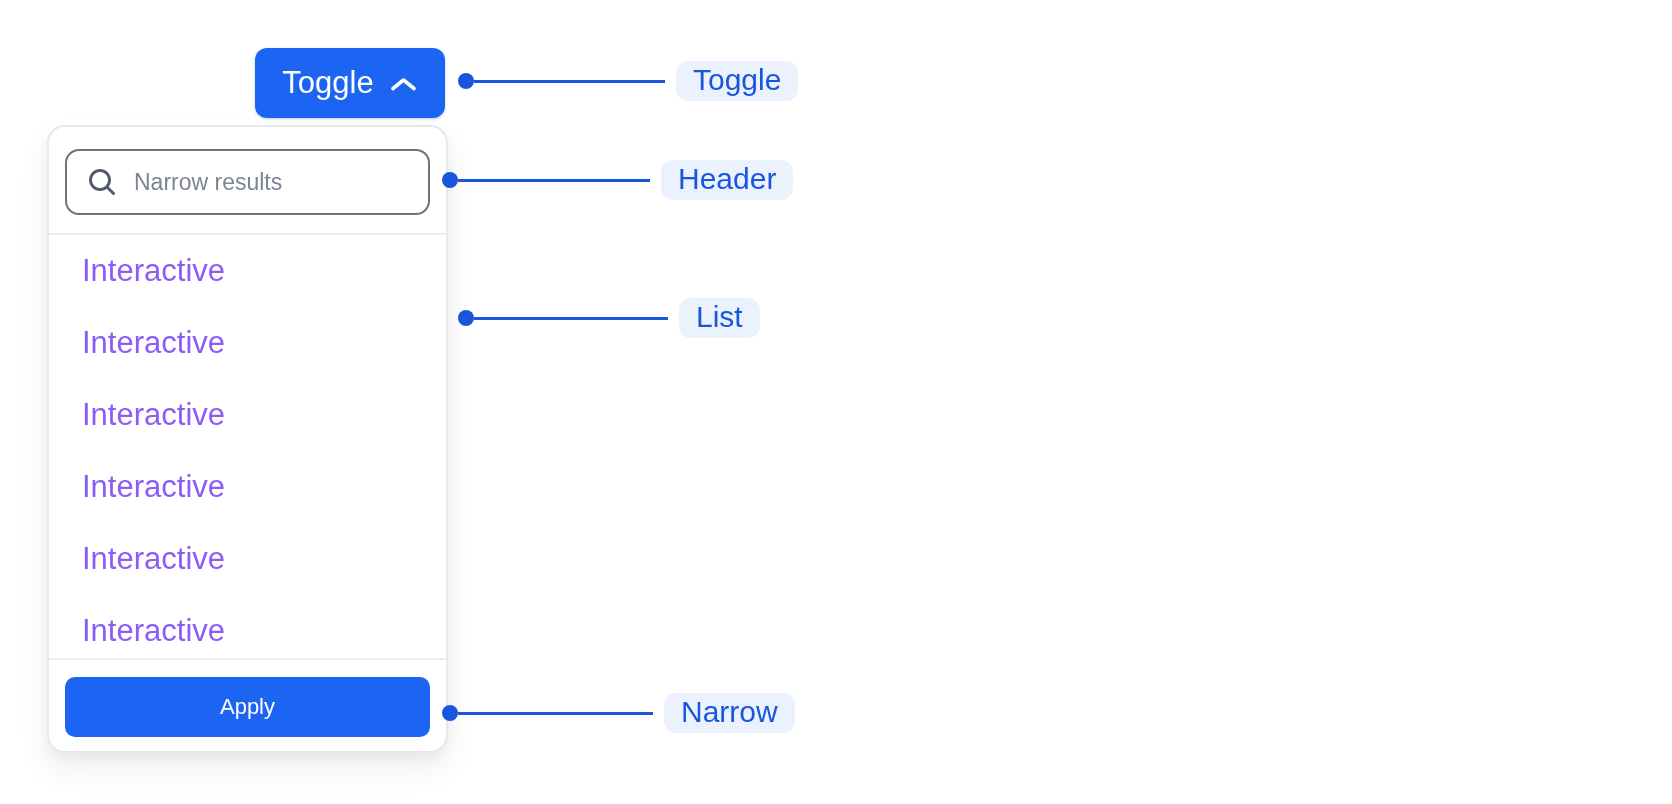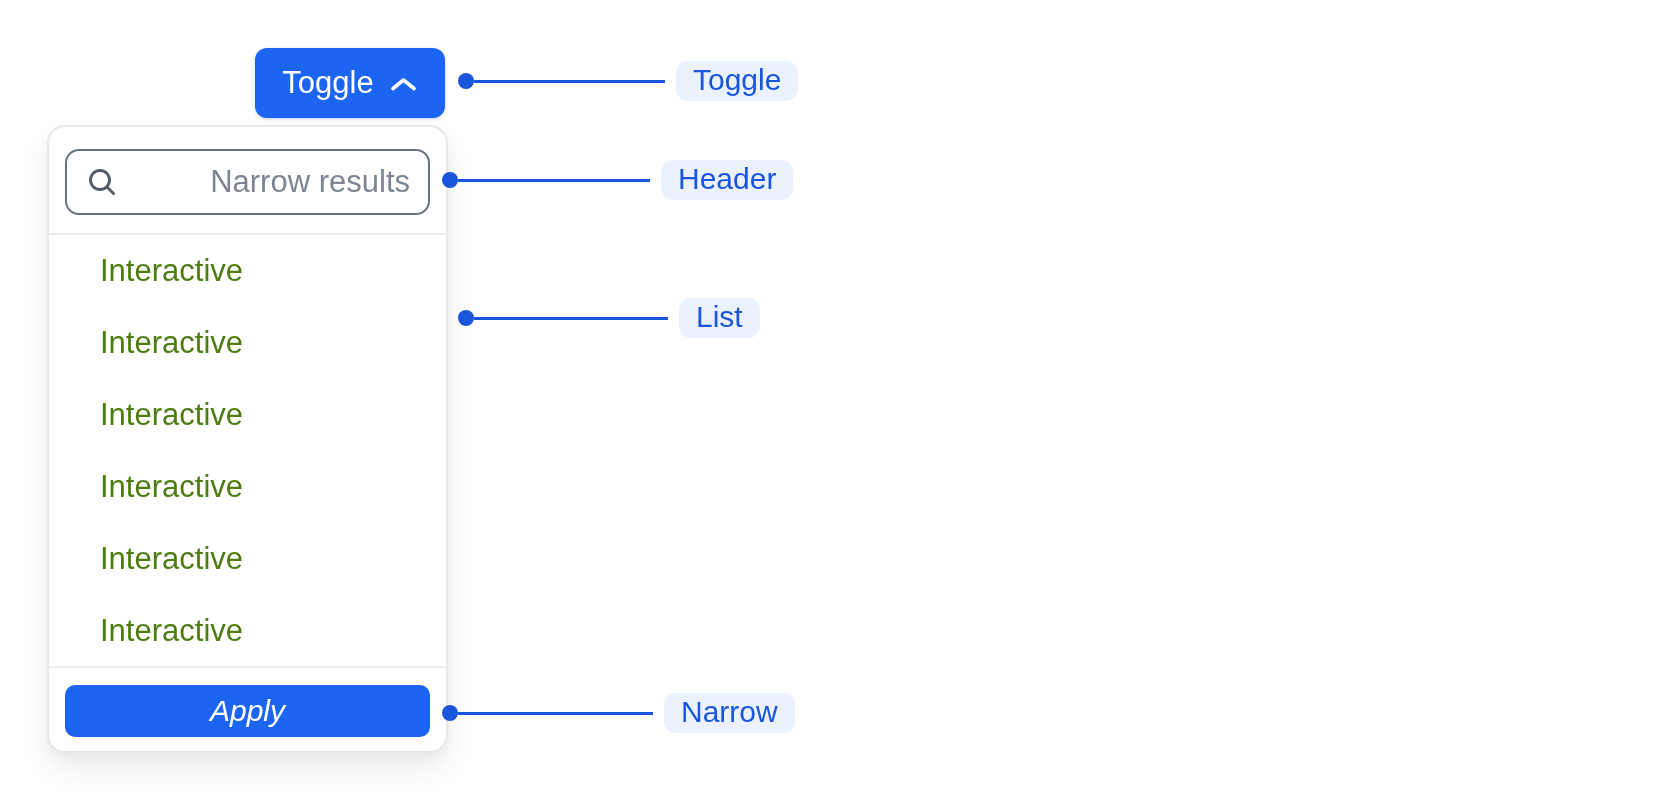--- a/index.html
+++ b/index.html
@@ -26,36 +26,36 @@
   }
   .panel-header { padding: 22px 16px 18px 16px; border-bottom: 2px solid #EAECEF; }
   .search-box {
     display: flex; align-items: center; height: 66px; gap: 15px;
     border: 2px solid #6B7280; border-radius: 14px; padding: 0 18px;
     background: #ffffff;
   }
   .search-icon { display: flex; align-items: center; flex: none; }
   .search-input {
     border: none; outline: none; width: 100%; font-family: inherit;
-    font-size: 31px; color: #374151; background: transparent; text-align: right;
+    font-size: 23px; color: #374151; background: transparent;
   }
   .search-input::placeholder { color: #7D8594; opacity: 1; }
 
   .panel-list { list-style: none; flex: 1; overflow: hidden; }
   .panel-list li {
-    height: 72px; display: flex; align-items: center; padding-left: 51px;
-    font-size: 31px; color: #4d7c0f; cursor: pointer;
+    height: 72px; display: flex; align-items: center; padding-left: 33px;
+    font-size: 31px; color: #8b5cf6; cursor: pointer;
   }
 
   .panel-footer { border-top: 2px solid #EAECEF; padding: 17px 16px 14px 16px; margin-top: auto; }
   .apply-btn {
-    width: 100%; height: 52px; background: #1C64F2; color: #ffffff;
+    width: 100%; height: 60px; background: #1C64F2; color: #ffffff;
     border: none; border-radius: 10px; font-family: inherit;
-    font-size: 30px; font-weight: 500; cursor: pointer;
-    display: flex; align-items: center; justify-content: center; font-style: italic;
+    font-size: 22px; font-weight: 500; cursor: pointer;
+    display: flex; align-items: center; justify-content: center;
   }
 
   
   .ann { position: absolute; display: flex; align-items: center; height: 40px; }
   .ann .dot { width: 16px; height: 16px; border-radius: 50%; background: #1A56DB; flex: none; }
   .ann .line { height: 3px; background: #1A56DB; flex: none; margin-right: 11px; }
   .ann .pill {
     background: #EBF2FE; color: #1A56DB; font-size: 30px; font-weight: 500;
     padding: 4px 17px 6px 17px; border-radius: 12px; white-space: nowrap;
     line-height: 1.0;

